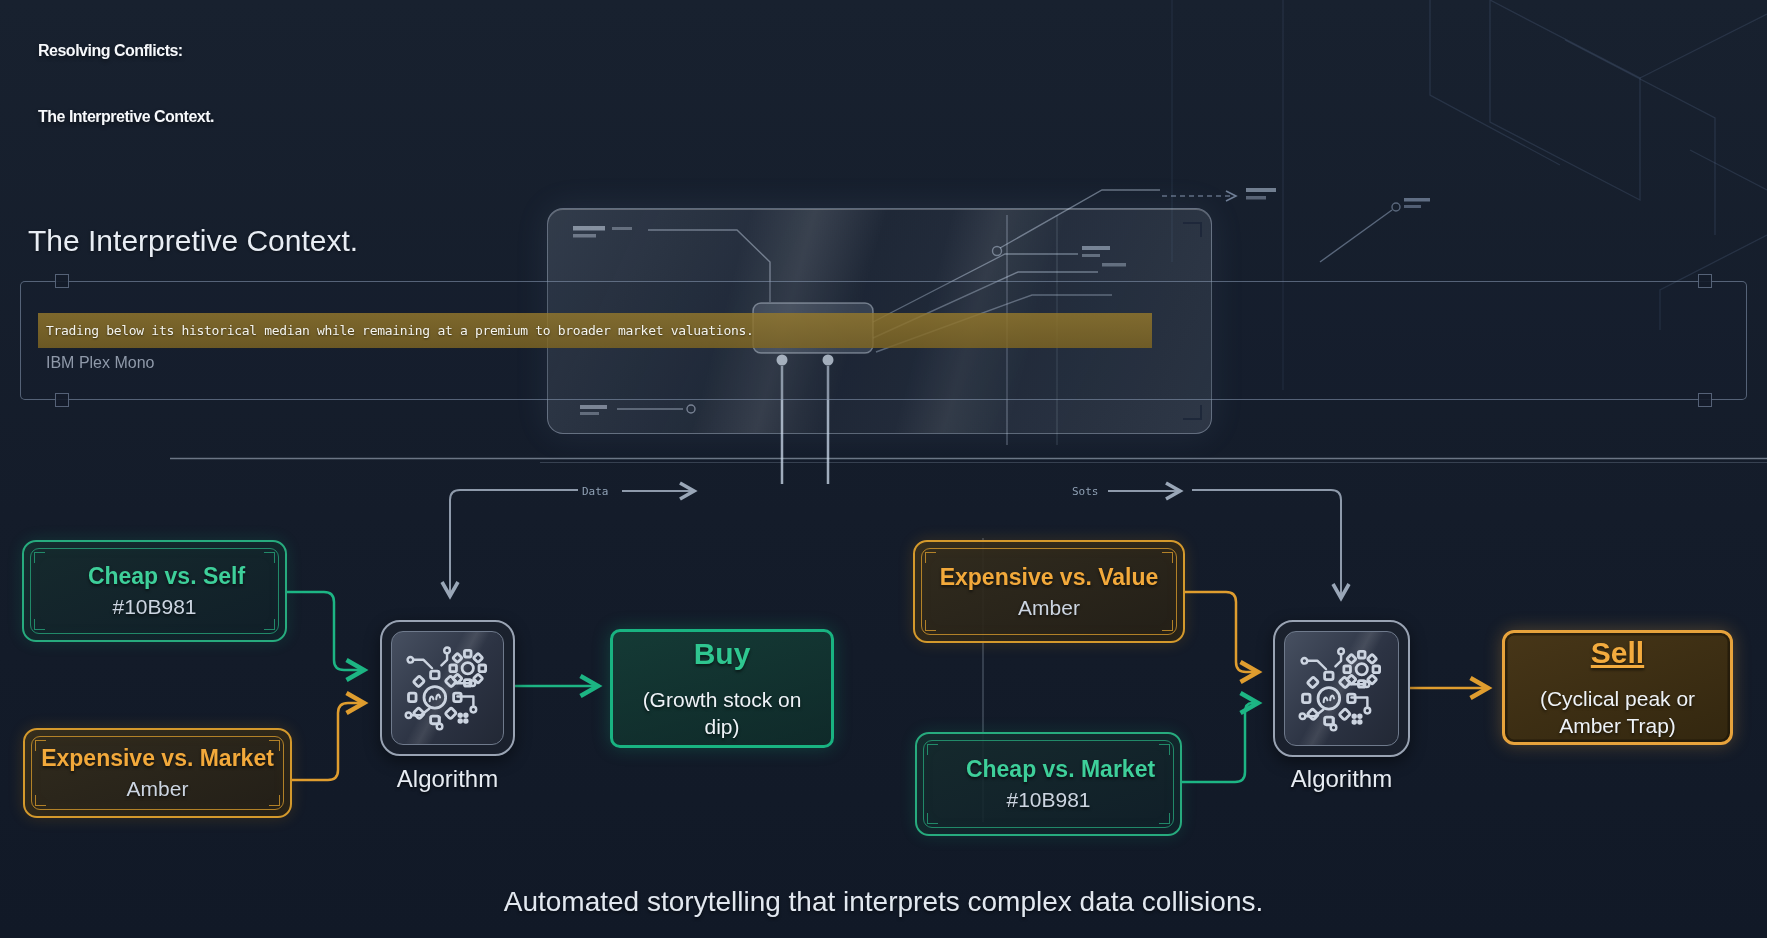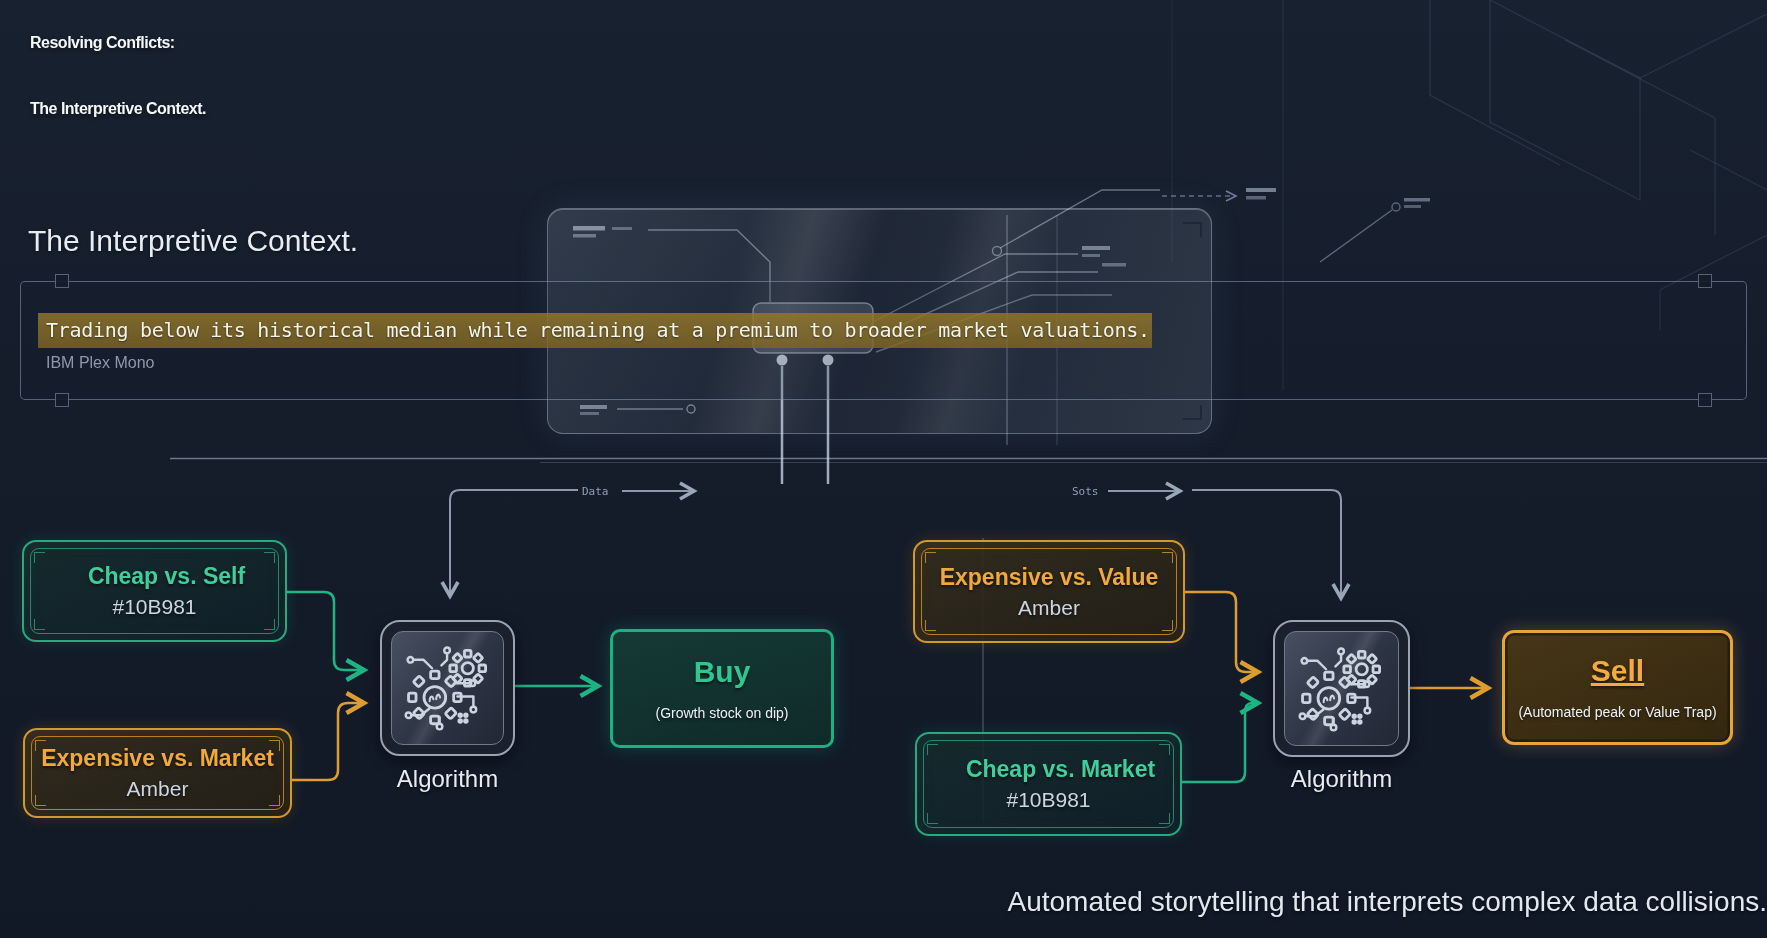--- a/index.html
+++ b/index.html
@@ -46,21 +46,21 @@
   }
   .notch{position:absolute;width:12px;height:12px;border:1.5px solid rgba(150,168,195,0.5);background:rgba(20,28,42,0.9);}
   .notch.tl{left:34px;top:-8px;}
   .notch.bl{left:34px;bottom:-8px;}
   .notch.tr{right:34px;top:-8px;}
   .notch.br{right:34px;bottom:-8px;}
   .highlight-bar{
     position:absolute;left:38px;top:313px;height:35px;width:1114px;
     background:linear-gradient(180deg,rgba(148,120,44,0.82),rgba(126,101,34,0.82));
     color:#f4f4ee;font-family:"DejaVu Sans Mono",monospace;
-    font-size:20px;letter-spacing:-0.3px;line-height:35px;
+    font-size:13px;letter-spacing:-0.3px;line-height:35px;
     padding-left:8px;white-space:nowrap;box-sizing:border-box;
     text-shadow:0 1px 2px rgba(0,0,0,.5);
   }
   .font-label{
     position:absolute;left:46px;top:354px;
     font-family:Liberation Sans, sans-serif;font-size:16px;color:#8f99a9;
   }
 
   
   .node-box{
@@ -110,36 +110,36 @@
     position:absolute;width:185px;text-align:center;
     font-size:24px;color:#e7ecf3;text-shadow:0 2px 3px rgba(0,0,0,.6);
   }
 
   .decision-box{
     position:absolute;box-sizing:border-box;border-radius:10px;
     display:flex;flex-direction:column;align-items:center;justify-content:center;gap:16px;
     text-align:center;padding:0 10px;
   }
   .decision-title{font-size:30px;font-weight:bold;text-shadow:0 2px 3px rgba(0,0,0,.55);}
-  .decision-sub{font-size:14px;line-height:1.25;color:#eef2f7;text-shadow:0 2px 3px rgba(0,0,0,.55);max-width:205px;}
+  .decision-sub{font-size:21px;line-height:1.25;color:#eef2f7;text-shadow:0 2px 3px rgba(0,0,0,.55);max-width:205px;}
   .buy-box{
     border:3px solid #19b381;border-radius:10px;
     background:linear-gradient(165deg,rgba(21,70,58,0.72),rgba(14,48,42,0.72));
     box-shadow:0 0 18px rgba(16,185,129,0.25);
   }
   .buy-box .decision-title{color:#2fc690;}
   .sell-box{
     border:3px solid #e7a33c;border-radius:12px;
     background:linear-gradient(160deg,#473618,#33270f);
     box-shadow:inset 0 0 0 2.5px rgba(22,17,6,0.55), 0 0 18px rgba(231,163,60,0.3);
   }
   .sell-box .decision-title{color:#f3ab3e;text-decoration:underline;}
 
   .caption{
-    position:absolute;left:0;right:0;top:886px;text-align:right;
+    position:absolute;left:0;right:0;top:886px;text-align:center;
     font-size:28px;color:#e2e8f0;text-shadow:0 2px 3px rgba(0,0,0,.5);
   }
 </style>
 </head>
 <body>
 
 <div class="canvas">
 
   <svg class="layer" viewBox="0 0 1767 938">
     <g stroke="rgba(128,158,202,0.16)" stroke-width="1.3" fill="none">
@@ -201,21 +201,21 @@
     </g>
     <path d="M983,538 V822" stroke="rgba(152,167,187,0.35)" stroke-width="1.5"></path>
   </svg>
 
   <div class="glass-panel">
     <span class="glass-bracket tr"></span>
     <span class="glass-bracket br"></span>
   </div>
 
   <header>
-    <h1 class="main-title" style="margin:0;font-size:inherit;">
+    <h1 class="main-title" style="margin:8px;font-size:inherit;">
       <div>Resolving Conflicts:</div>
       <div>The Interpretive Context.</div>
     </h1>
   </header>
   <div class="section-label">The Interpretive Context.</div>
 
   <div class="context-panel">
     <span class="notch tl"></span>
     <span class="notch bl"></span>
     <span class="notch tr"></span>
@@ -401,17 +401,17 @@
           <circle cx="63" cy="85" r="1.6" fill="#ccd4e0"></circle>
             <circle cx="69" cy="85" r="1.6" fill="#ccd4e0"></circle>
         </g>
       </svg>
     </div>
   </div>
   <div class="algo-label" style="left:1249px;top:765px;z-index:4;">Algorithm</div>
 
   <div class="decision-box sell-box" style="left:1502px;top:630px;width:231px;height:115px;z-index:4;">
     <div class="decision-title">Sell</div>
-    <div class="decision-sub">(Automated peak or Value Trap)</div>
+    <div class="decision-sub">(Cyclical peak or Amber Trap)</div>
   </div>
 
   <div class="caption">Automated storytelling that interprets complex data collisions.</div>
 </div>
 
 </body></html>

